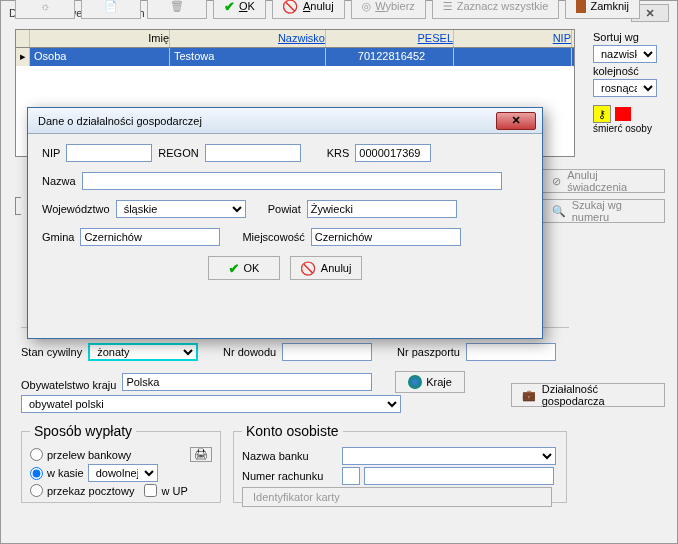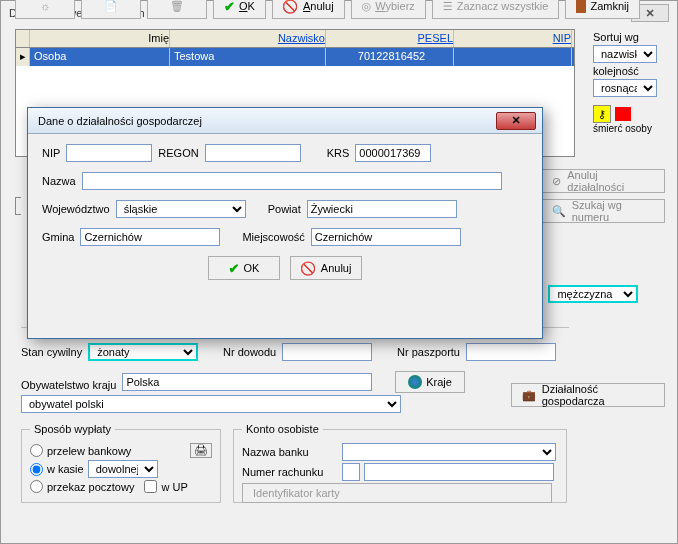--- a/index.html
+++ b/index.html
@@ -52,21 +52,21 @@
 .stan-row select { width: 110px; }
 .dowod-row { position: absolute; top: 318px; left: 222px; display: flex; align-items: center; gap: 6px; }
 .pasz-row { position: absolute; top: 318px; left: 396px; display: flex; align-items: center; gap: 6px; }
 
 .obyw-row { position: absolute; top: 348px; left: 20px; display: flex; align-items: flex-end; gap: 6px; }
 .obyw-sel { position: absolute; top: 370px; left: 20px; }
 .kraje-btn { position: absolute; top: 346px; left: 394px; width: 70px; height: 22px; border: 1px solid #adadad; display: flex; align-items: center; justify-content: center; gap: 4px; background: #f0f0f0; }
 .globe { width: 14px; height: 14px; border-radius: 50%; background: radial-gradient(#3a7ee0,#084); display: inline-block; }
 
 .fieldset { position: absolute; border: 1px solid #c0c0c0; padding: 6px 8px; background: #f0f0f0; }
-.fieldset legend { font-size: 11px; padding: 0 4px; }
+.fieldset legend { font-size: 14px; padding: 0 4px; }
 .fs-sposob { top: 398px; left: 20px; width: 200px; height: 80px; }
 .fs-konto { top: 398px; left: 232px; width: 334px; height: 80px; }
 .radio-row { display: flex; align-items: center; gap: 4px; margin: 2px 0; font-size: 11px; }
 
 .bottom-bar { position: absolute; bottom: 6px; left: 14px; right: 12px; display: flex; gap: 6px; align-items: center; }
 .bbtn { height: 26px; border: 1px solid #adadad; background: #f0f0f0; display: flex; align-items: center; justify-content: center; gap: 4px; font-size: 11px; padding: 0 10px; }
 .bbtn.dis { color: #999; }
 .bbtn .u { text-decoration: underline; }
 .icon-sq { width: 60px; }
 .check-g { color: #0a0; font-weight: bold; font-size: 13px; }
@@ -123,32 +123,31 @@
       <select class="sel"><option>rosnąca</option></select>
       <div class="death-row">
         <span class="death-icon">⚷</span>
         <span class="death-sq"></span>
       </div>
       <div class="death-lbl">śmierć osoby</div>
     </div>
 
     <div class="btn-wide btn-anul-sw">
       <span>⊘</span>
-      <span>Anuluj działalności</span>
+      <span>Anuluj świadczenia</span>
     </div>
     <div class="btn-wide btn-szukaj">
       <span>🔍</span>
       <span>Szukaj wg numeru</span>
     </div>
 
     <div class="tabbed"></div>
 
     <div class="plec-row">
       <label>Płeć</label>
-      <select class="sel cyan"><option>mężczyzna</option></select>
     </div>
 
     <div class="sep"></div>
 
     <div class="stan-row">
       <label>Stan cywilny</label>
       <select class="sel cyan"><option>żonaty</option></select>
     </div>
     <div class="dowod-row">
       <label>Nr dowodu</label>

